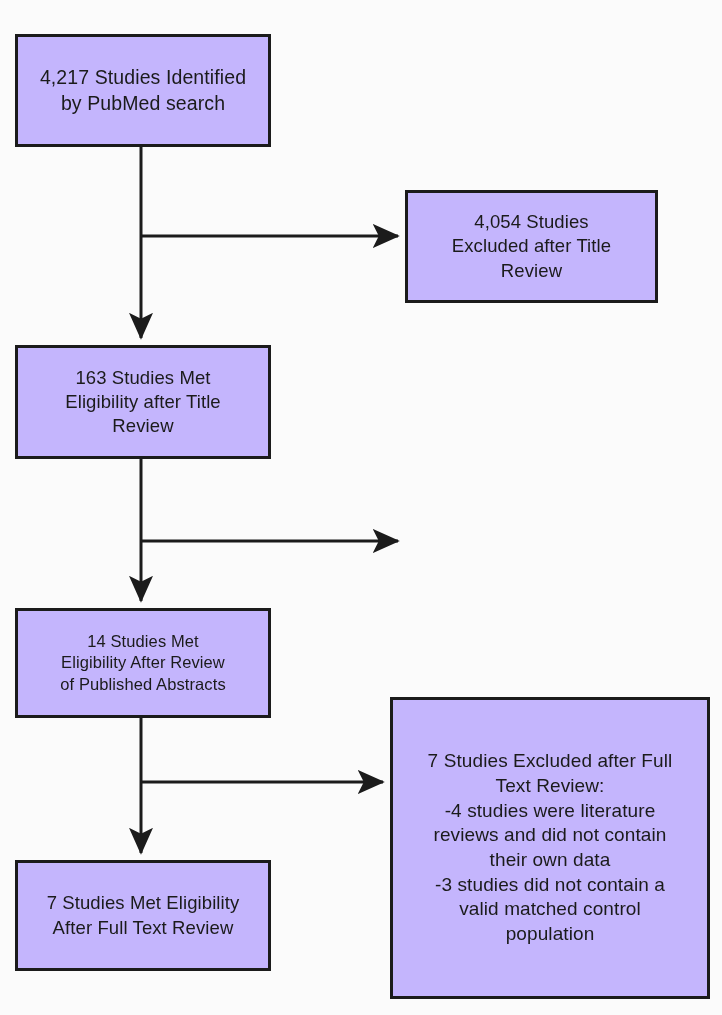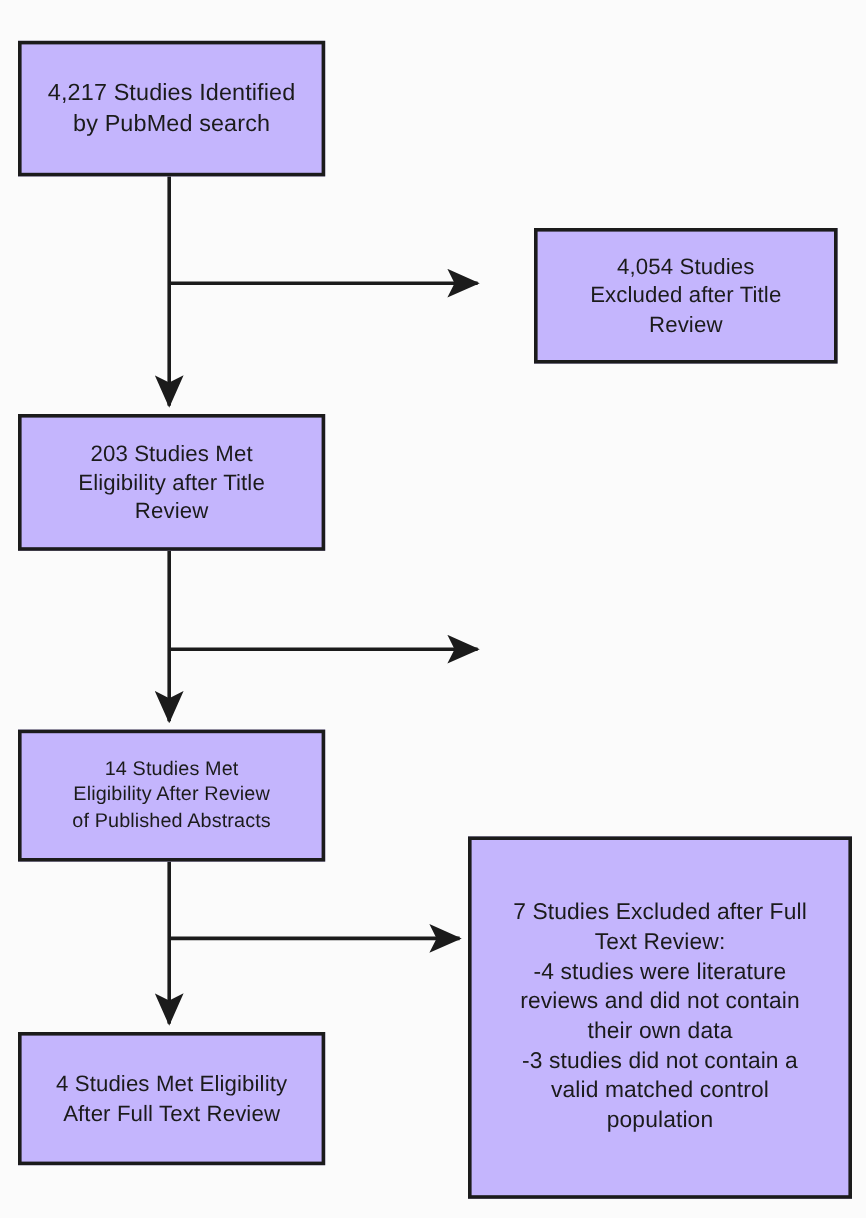--- a/index.html
+++ b/index.html
@@ -42,21 +42,21 @@
     letter-spacing: 0.1px;
     padding: 4px 8px;
   }
   .node .txt {
     display: block;
     white-space: pre-line;
     width: 100%;
   }
   
   #node-identified   { left: 15px;  top: 34px;  width: 256px; height: 113px; font-size: 19.5px; }
-  #node-excl-title   { left: 405px; top: 190px; width: 253px; height: 113px; font-size: 18.5px; margin-left: 40px; }
+  #node-excl-title   { left: 405px; top: 190px; width: 253px; height: 113px; font-size: 18.5px; }
   #node-met-title    { left: 15px;  top: 345px; width: 256px; height: 114px; font-size: 18.5px; }
   #node-excl-abs     { left: 405px; top: 484px; width: 253px; height: 116px; font-size: 18.5px; }
   #node-met-abs      { left: 15px;  top: 608px; width: 256px; height: 110px; font-size: 16.5px; align-items: center; }
   #node-excl-full    { left: 390px; top: 697px; width: 320px; height: 302px; font-size: 19px; }
   #node-met-full     { left: 15px;  top: 860px; width: 256px; height: 111px; font-size: 18.5px; }
 </style>
 </head>
 <body>
 
 <div id="canvas">
@@ -95,21 +95,21 @@
 by PubMed search</span>
   </div>
 
   <div class="node" id="node-excl-title">
     <span class="txt">4,054 Studies
 Excluded after Title
 Review</span>
   </div>
 
   <div class="node" id="node-met-title">
-    <span class="txt">203 Studies Met
+    <span class="txt">163 Studies Met
 Eligibility after Title
 Review</span>
   </div>
 
 
   <div class="node" id="node-met-abs">
     <span class="txt">14 Studies Met
 Eligibility After Review
 of Published Abstracts</span>
   </div>
@@ -119,17 +119,17 @@
 Text Review:
 -4 studies were literature
 reviews and did not contain
 their own data
 -3 studies did not contain a
 valid matched control
 population</span>
   </div>
 
   <div class="node" id="node-met-full">
-    <span class="txt">4 Studies Met Eligibility
+    <span class="txt">7 Studies Met Eligibility
 After Full Text Review</span>
   </div>
 
 </div>
 
 </body></html>

